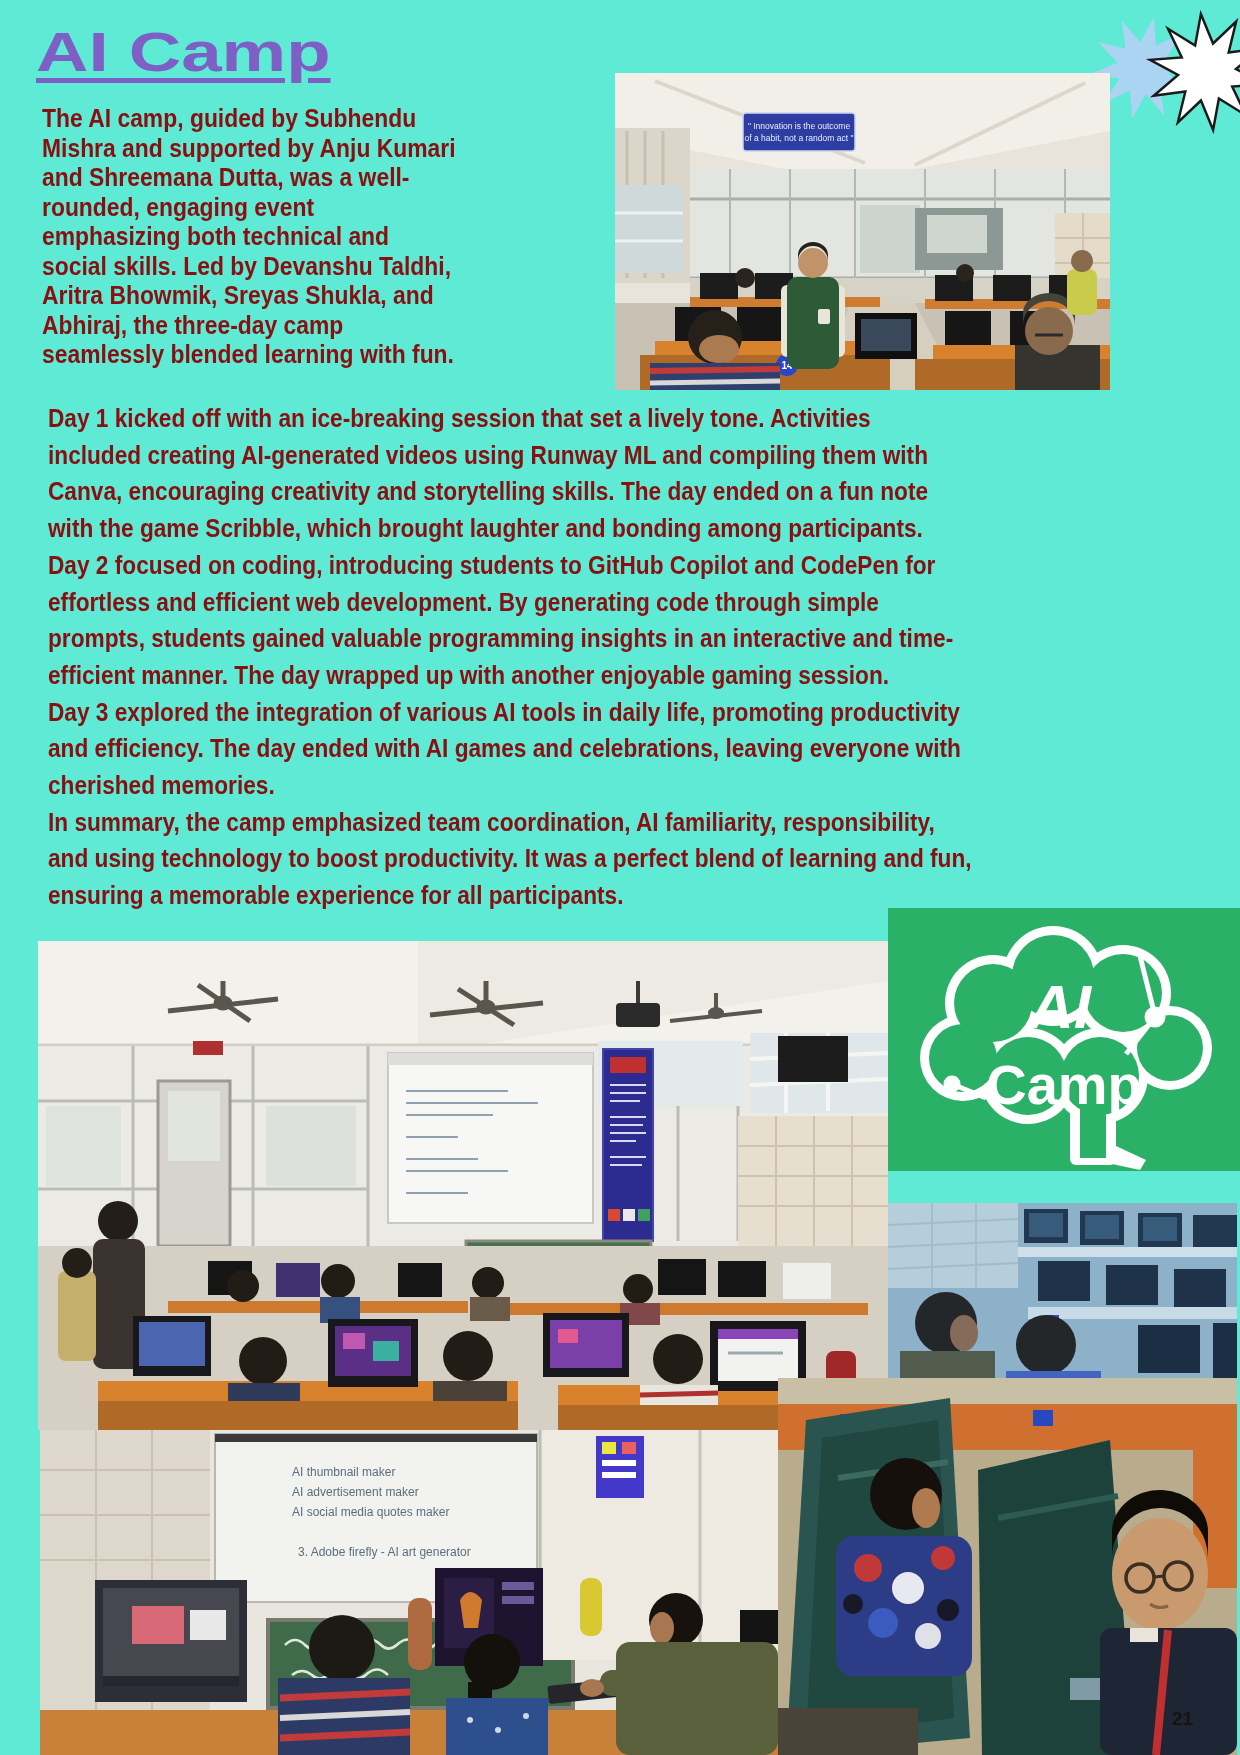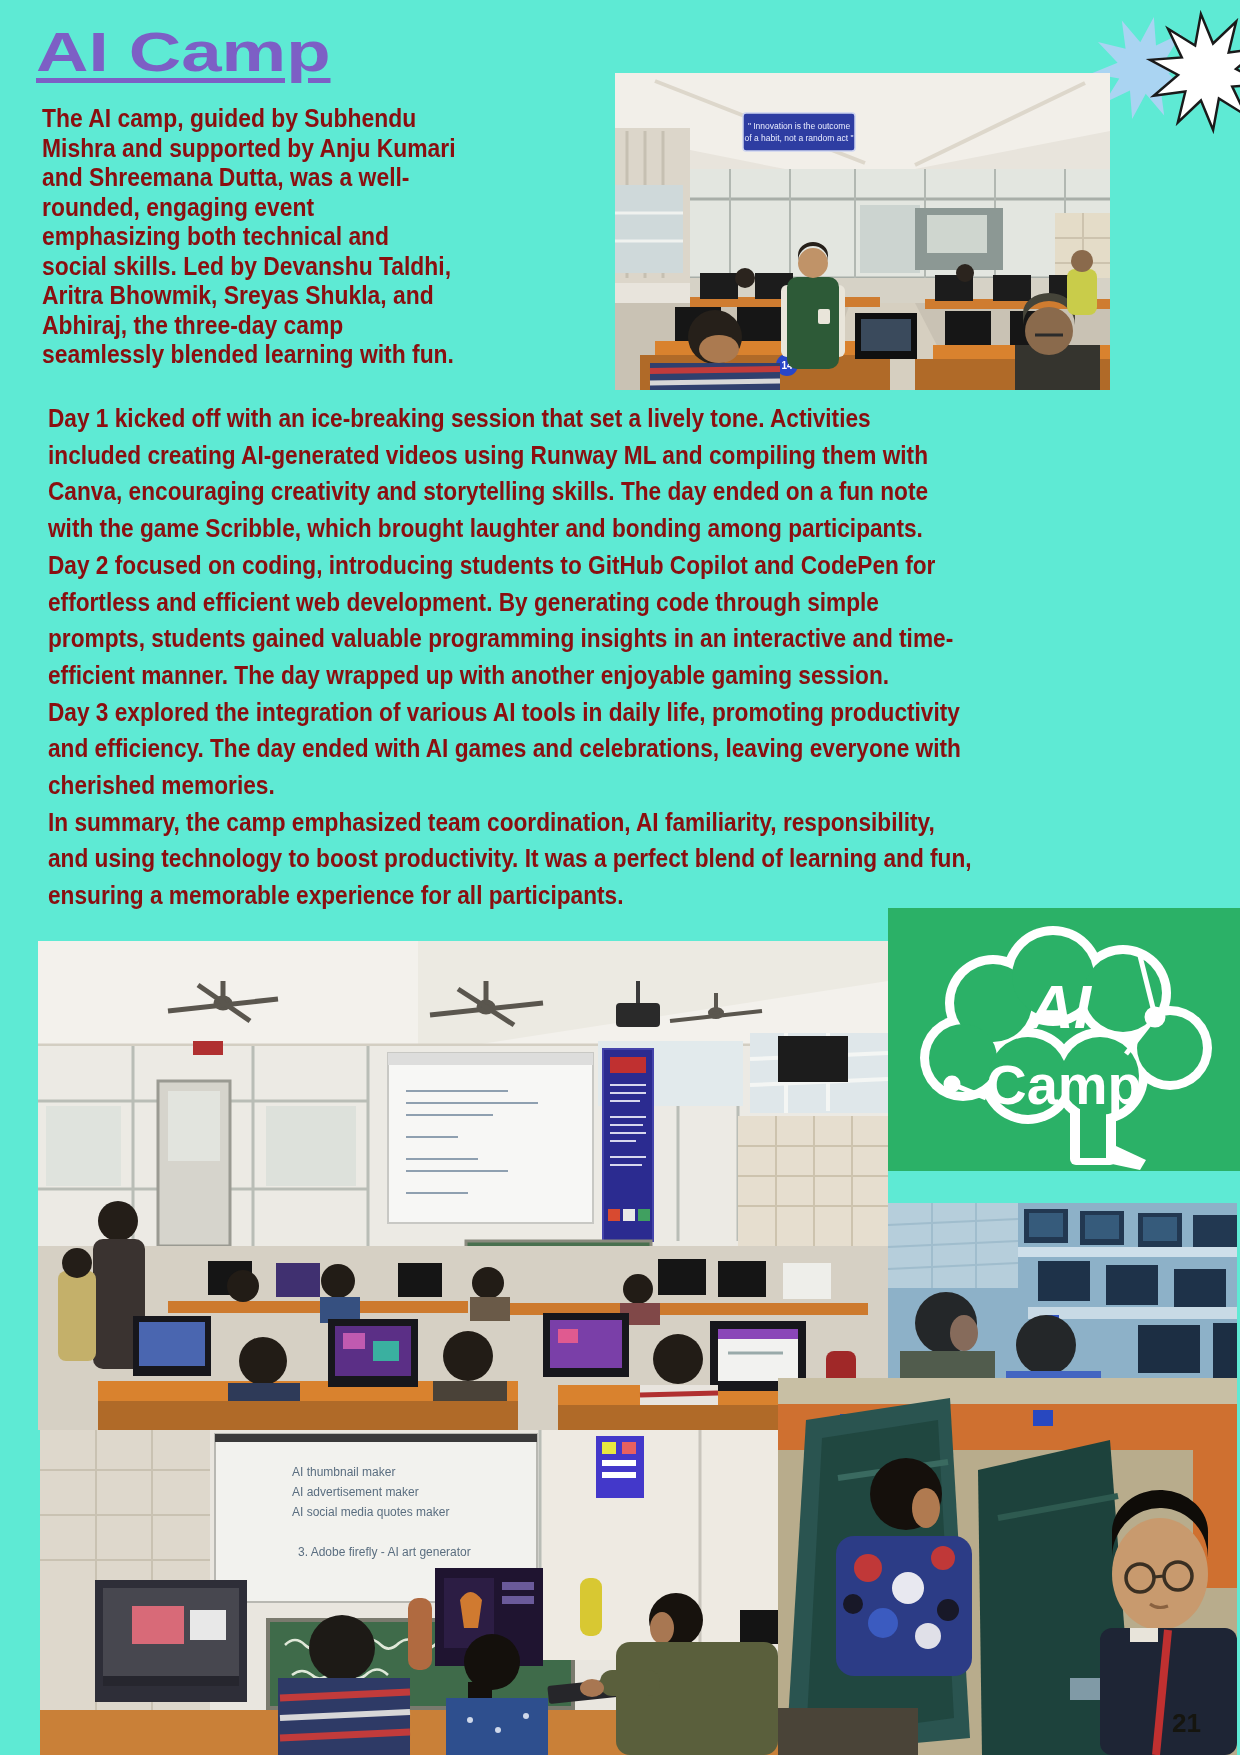--- a/index.html
+++ b/index.html
@@ -22,21 +22,21 @@
   }
   .bodytext{
     position:absolute;left:48px;top:400px;width:1295px;
     font-size:26.5px;line-height:36.7px;font-weight:700;color:#8a0f10;
     white-space:pre-line;transform:scaleX(0.855);transform-origin:left top;
   }
   .photo{position:absolute;overflow:hidden;}
   .photo svg{display:block;}
   .pagenum{
     position:absolute;left:1172px;top:1708px;
-    font-size:26px;font-weight:700;color:#15150f;
+    font-size:19px;font-weight:700;color:#15150f;
   }
   .star-svg{position:absolute;left:1085px;top:0;}
 </style>
 </head>
 <body>
 
 <div class="page">
 
   <h1 class="title">AI Camp</h1>
 

